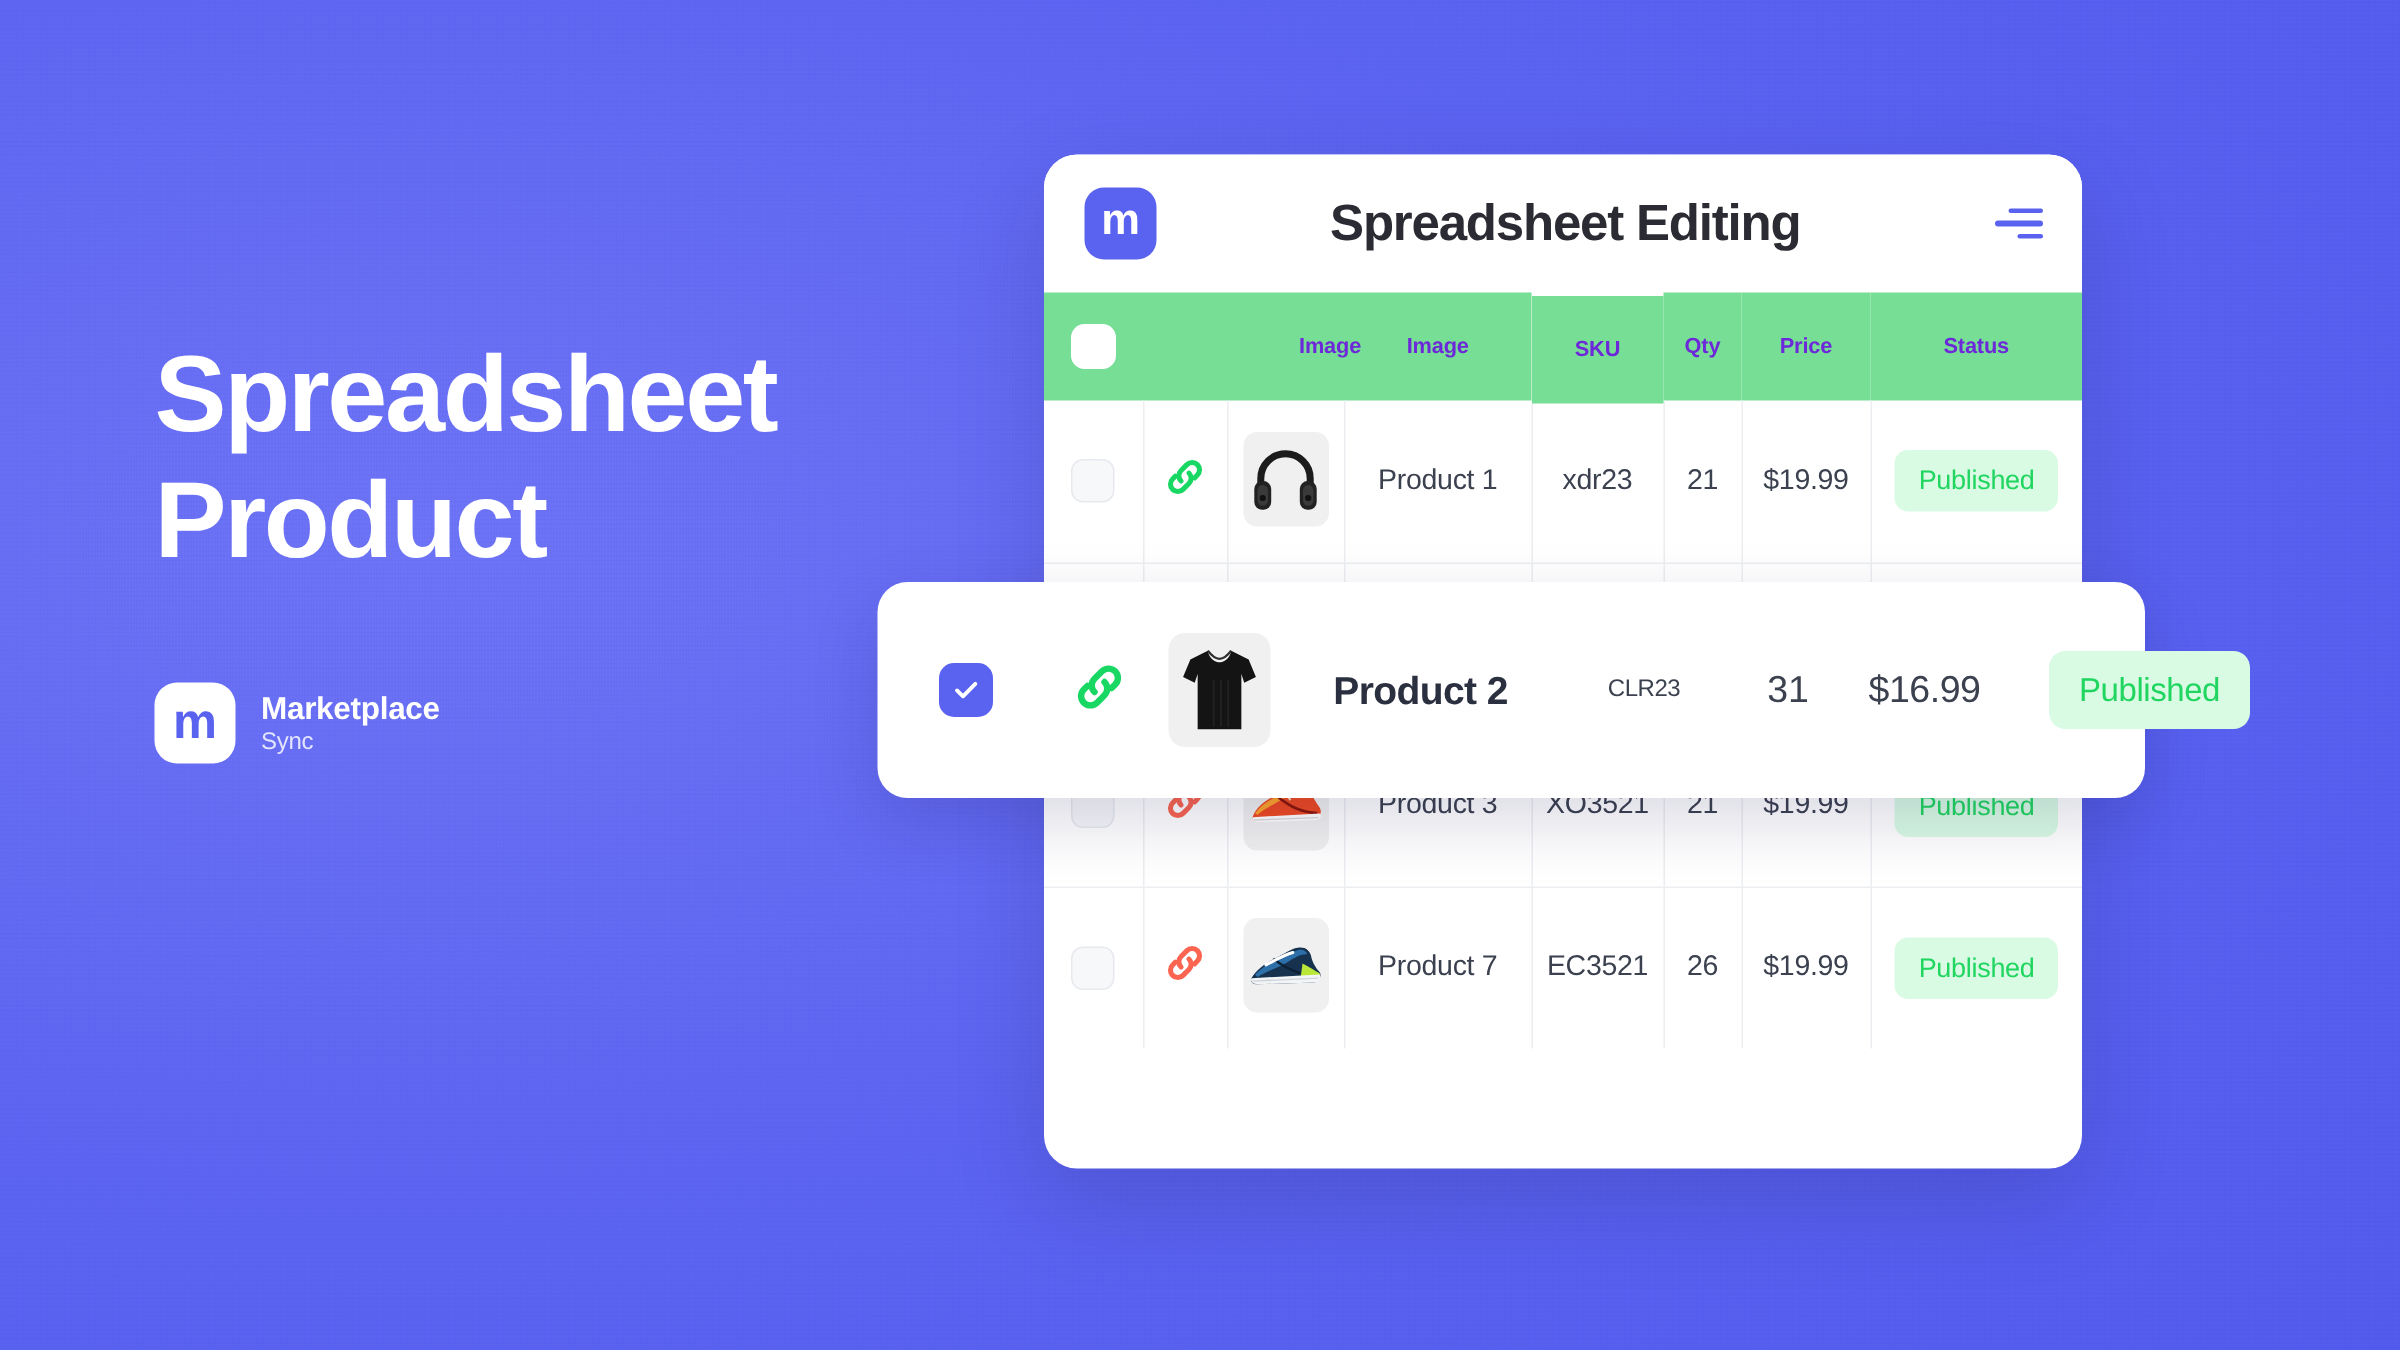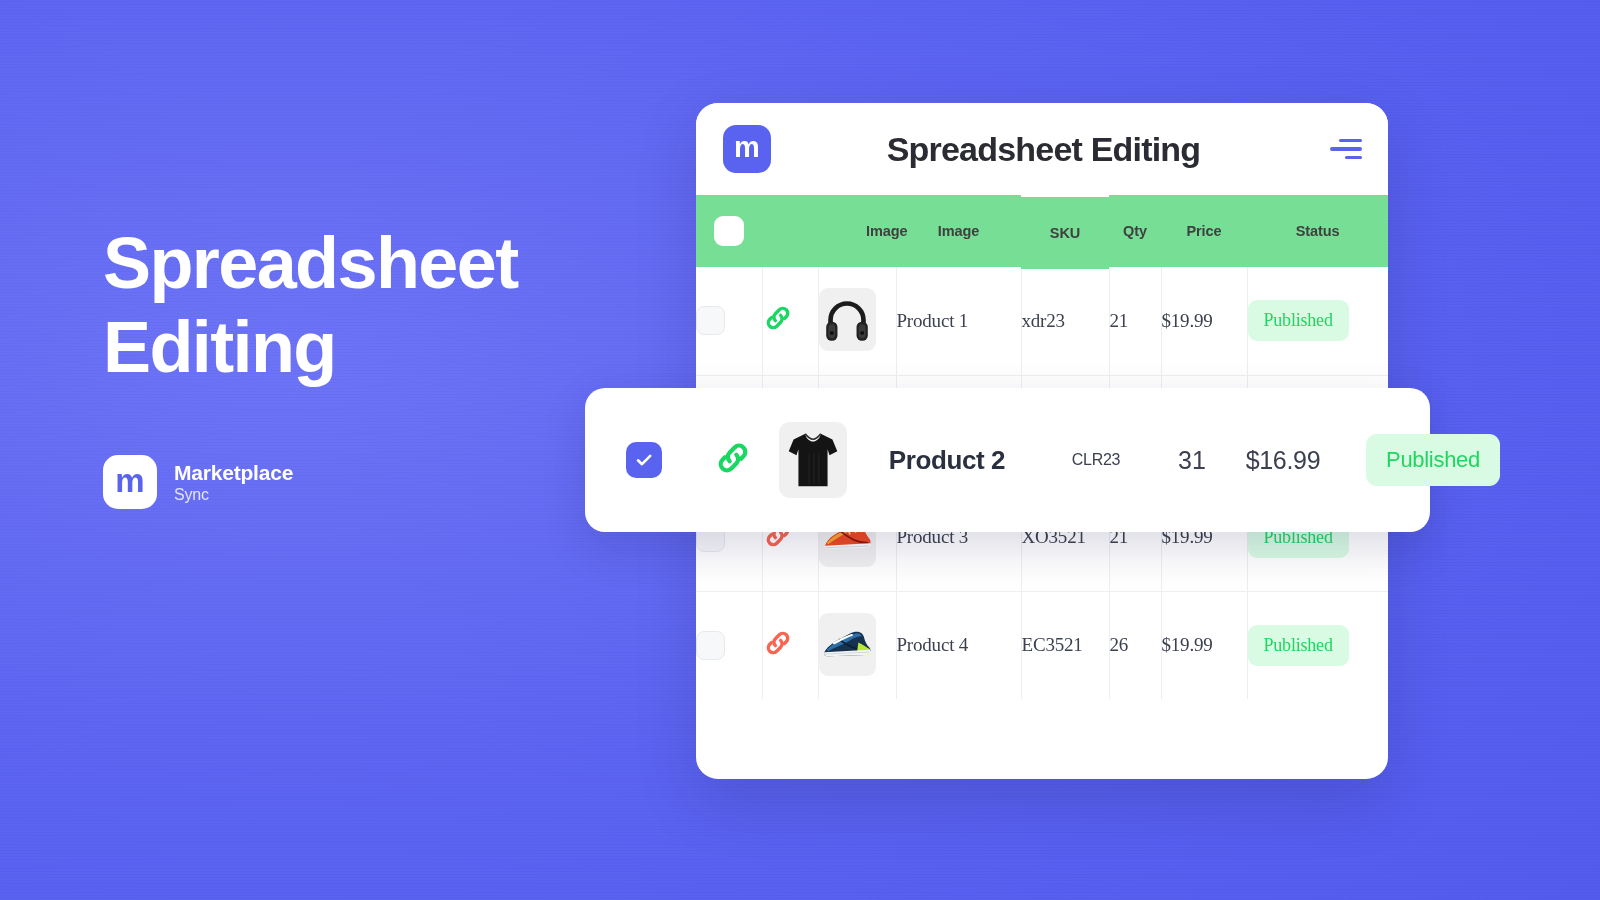--- a/index.html
+++ b/index.html
@@ -144,21 +144,21 @@
   #menu-btn i { display: block; height: 3.5px; border-radius: 2px; background: #5a62f0; }
   #menu-btn i:nth-child(1) { width: 23px; }
   #menu-btn i:nth-child(2) { width: 32px; }
   #menu-btn i:nth-child(3) { width: 17px; }
 
   
   #sheet { width: 100%; border-collapse: collapse; table-layout: fixed; }
 
   #sheet thead th {
     background: #76de95;
-    color: #404040;
+    color: #6d28d9;
     font-size: 14.5px;
     font-weight: 700;
     letter-spacing: -0.1px;
     height: 72px;
     vertical-align: middle;
     text-align: center;
   }
   .c-check  { width: 66px; }
   .c-link   { width: 56px; }
   .c-image  { width: 78px; }
@@ -178,27 +178,26 @@
     background: #ffffff;
     display: inline-block;
     vertical-align: middle;
     cursor: pointer;
   }
 
   #sheet tbody td {
     height: 108px;
     border-right: 1.3px solid #eceef1;
     border-bottom: 1.3px solid #eceef1;
-    text-align: left;
+    text-align: center;
     vertical-align: middle;
     color: #3c4150;
     font-size: 19px;
     font-weight: 500;
     letter-spacing: -0.2px;
-    font-family: Liberation Serif, serif;
   }
   #sheet tbody tr:last-child td { border-bottom: none; }
   #sheet tbody td.c-status { border-right: none; }
 
   td.c-title { font-weight: 700; font-size: 20.5px; color: #2b3040; }
   td.c-sku, td.c-qty, td.c-price { font-weight: 500; color: #3c4150; }
   td.c-price { font-size: 19.5px; }
 
   .row-check {
     width: 29px; height: 29px;
@@ -285,21 +284,21 @@
 </style>
 </head>
 <body>
 
 <div id="stage">
   <div id="bg-gradient"></div>
   <div id="bg-noise"></div>
 
   <div id="left-panel">
     <h1 id="hero-title">Spreadsheet
-Editing</h1>
+Product</h1>
 
     <div id="brand">
       <div id="brand-logo">
         <span>m</span>
       </div>
       <div id="brand-text">
         <span id="brand-name">Marketplace</span>
         <span id="brand-sub">Sync</span>
       </div>
     </div>
@@ -452,21 +451,21 @@
     <path d="M7 31 C13 25 21 20 28 17 C33 15 38 12 42 11 C46 10 49 11.5 50 14.5
              C45 14 40 17 35 20 C27 25 15 29 9 33 Z" fill="#2d6fa8"></path>
     <path d="M46 22 C52 25 56 28 60 30 C61 33 59 35.6 55 36.2 L44 36.6 Z" fill="#b9e83a"></path>
     <path d="M22 18 C28 23 35 27 44 30" fill="none" stroke="#0c1f33" stroke-width="2"></path>
     <path d="M16 23 C24 19 31 15 38 13" fill="none" stroke="#ffffff" stroke-width="2.6" stroke-linecap="round"></path>
     <path d="M4 34 L60 31 C62 33.4 60 37 56 37.6 L9 39 C5 39 3 36.8 4 34 Z" fill="#f2f4f6"></path>
     <path d="M5 36.4 L59 34" stroke="#cdd3d9" stroke-width="1.1"></path>
   </svg>
               </span>
     </td>
-    <td class="c-title">Product 4</td>
+    <td class="c-title">Product 7</td>
     <td class="c-sku">EC3521</td>
     <td class="c-qty">26</td>
     <td class="c-price">$19.99</td>
     <td class="c-status">
       <span class="badge">Published</span>
     </td>
           </tr>
         </tbody>
     </table>
   </div>

